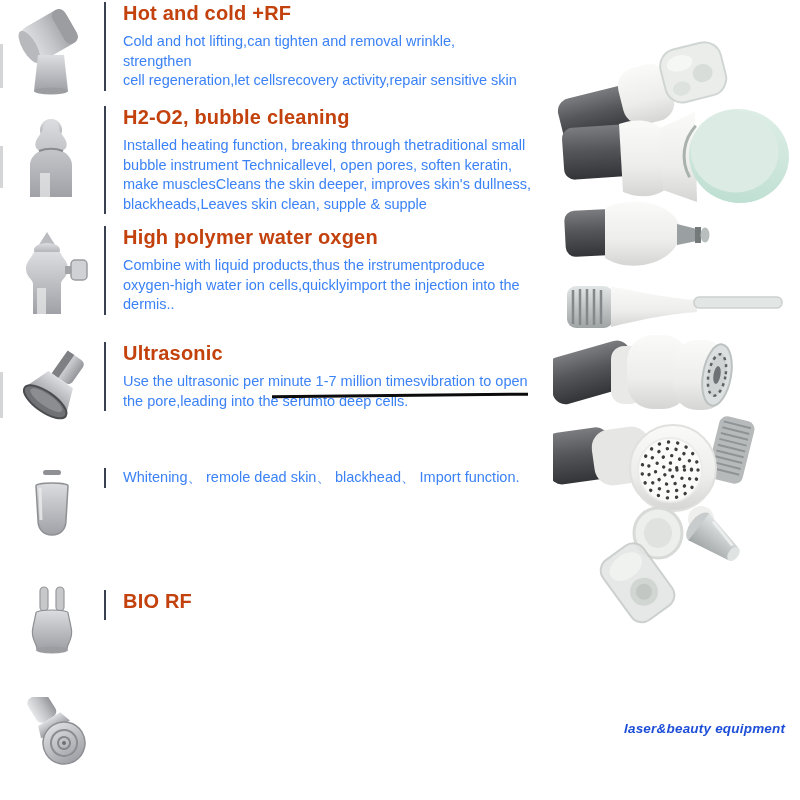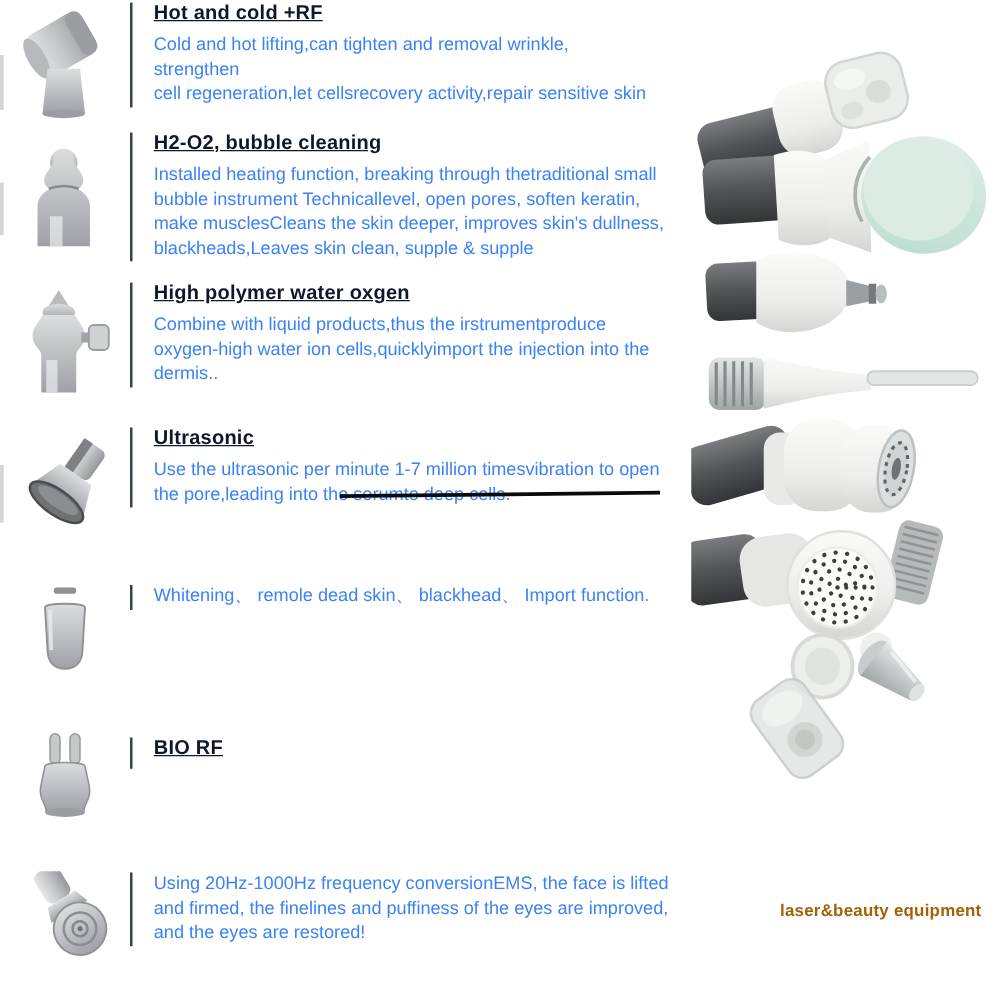--- a/index.html
+++ b/index.html
@@ -12,21 +12,21 @@
 
   
   .row{position:absolute;left:0;width:605px;}
   .icon-cell{position:absolute;left:2px;width:98px;display:flex;align-items:center;justify-content:center;}
   .text-block{
     position:absolute;left:104px;width:474px;
     border-left:2px solid #394050;
     padding-left:17px;
   }
   .sec-title{
-    margin:0 0 7px 0;font-size:16px;font-weight:bold;color:#0f172a;letter-spacing:.2px;text-decoration:underline;
+    margin:0 0 7px 0;font-size:20px;font-weight:bold;color:#c2410c;letter-spacing:.2px;
   }
   .sec-body{
     margin:0;font-size:14.5px;line-height:19.5px;color:#3b82f6;white-space:pre-line;
   }
 
   .row1{top:2px;}   .row1 .icon-cell{top:4px;height:90px;}
   .row2{top:106px;} .row2 .icon-cell{top:8px;height:90px;}
   .row3{top:226px;} .row3 .icon-cell{top:2px;height:90px;}
   .row4{top:342px;} .row4 .icon-cell{top:6px;height:84px;}
   .row5{top:468px;} .row5 .icon-cell{top:-4px;height:78px;}
@@ -47,21 +47,21 @@
 
   
   .montage{position:absolute;left:553px;top:40px;width:247px;height:660px;z-index:0;}
 
   
   .brand{position:absolute;left:600px;top:720px;width:200px;z-index:2;}
   .logo-text{
     font-size:45px;font-weight:bold;color:#a7a79b;letter-spacing:-2.5px;line-height:1.05;
   }
   .logo-tagline{
-    font-size:13.5px;font-weight:600;color:#a16207;letter-spacing:.2px;margin-top:1px;padding-left:24px;
+    font-size:13.5px;font-weight:600;color:#1d4ed8;letter-spacing:.2px;margin-top:1px;padding-left:24px;font-style:italic;
   }
 </style>
 </head>
 <body>
 
 <div class="stage">
 
   <svg width="0" height="0" style="position:absolute">
     <defs>
       <linearGradient id="gDark" x1="0" y1="0" x2="0" y2="1">
@@ -296,23 +296,20 @@
           <rect x="32" y="-6" width="22" height="28" rx="6" fill="url(#gIconH)"></rect>
           <path d="M30,22 L56,22 L60,34 L26,34 Z" fill="url(#gIcon)"></path>
           <circle cx="43" cy="50" r="21" fill="url(#gIcon)" stroke="#8e9093" stroke-width="1.5"></circle>
           <circle cx="43" cy="50" r="13" fill="none" stroke="#8b8d90" stroke-width="2"></circle>
           <circle cx="43" cy="50" r="6" fill="none" stroke="#85878a" stroke-width="2"></circle>
           <circle cx="43" cy="50" r="2" fill="#6f7175"></circle>
         </g>
       </svg>
     </div>
     <div class="text-block">
-      <p class="sec-body">Using 20Hz-1000Hz frequency conversionEMS, the face is lifted
-and firmed, the finelines and puffiness of the eyes are improved,
-and the eyes are restored!</p>
     </div>
   </div>
 
   <div class="brand">
     <div class="logo-tagline">laser&amp;beauty equipment</div>
   </div>
 
 </div>
 
 </body></html>

